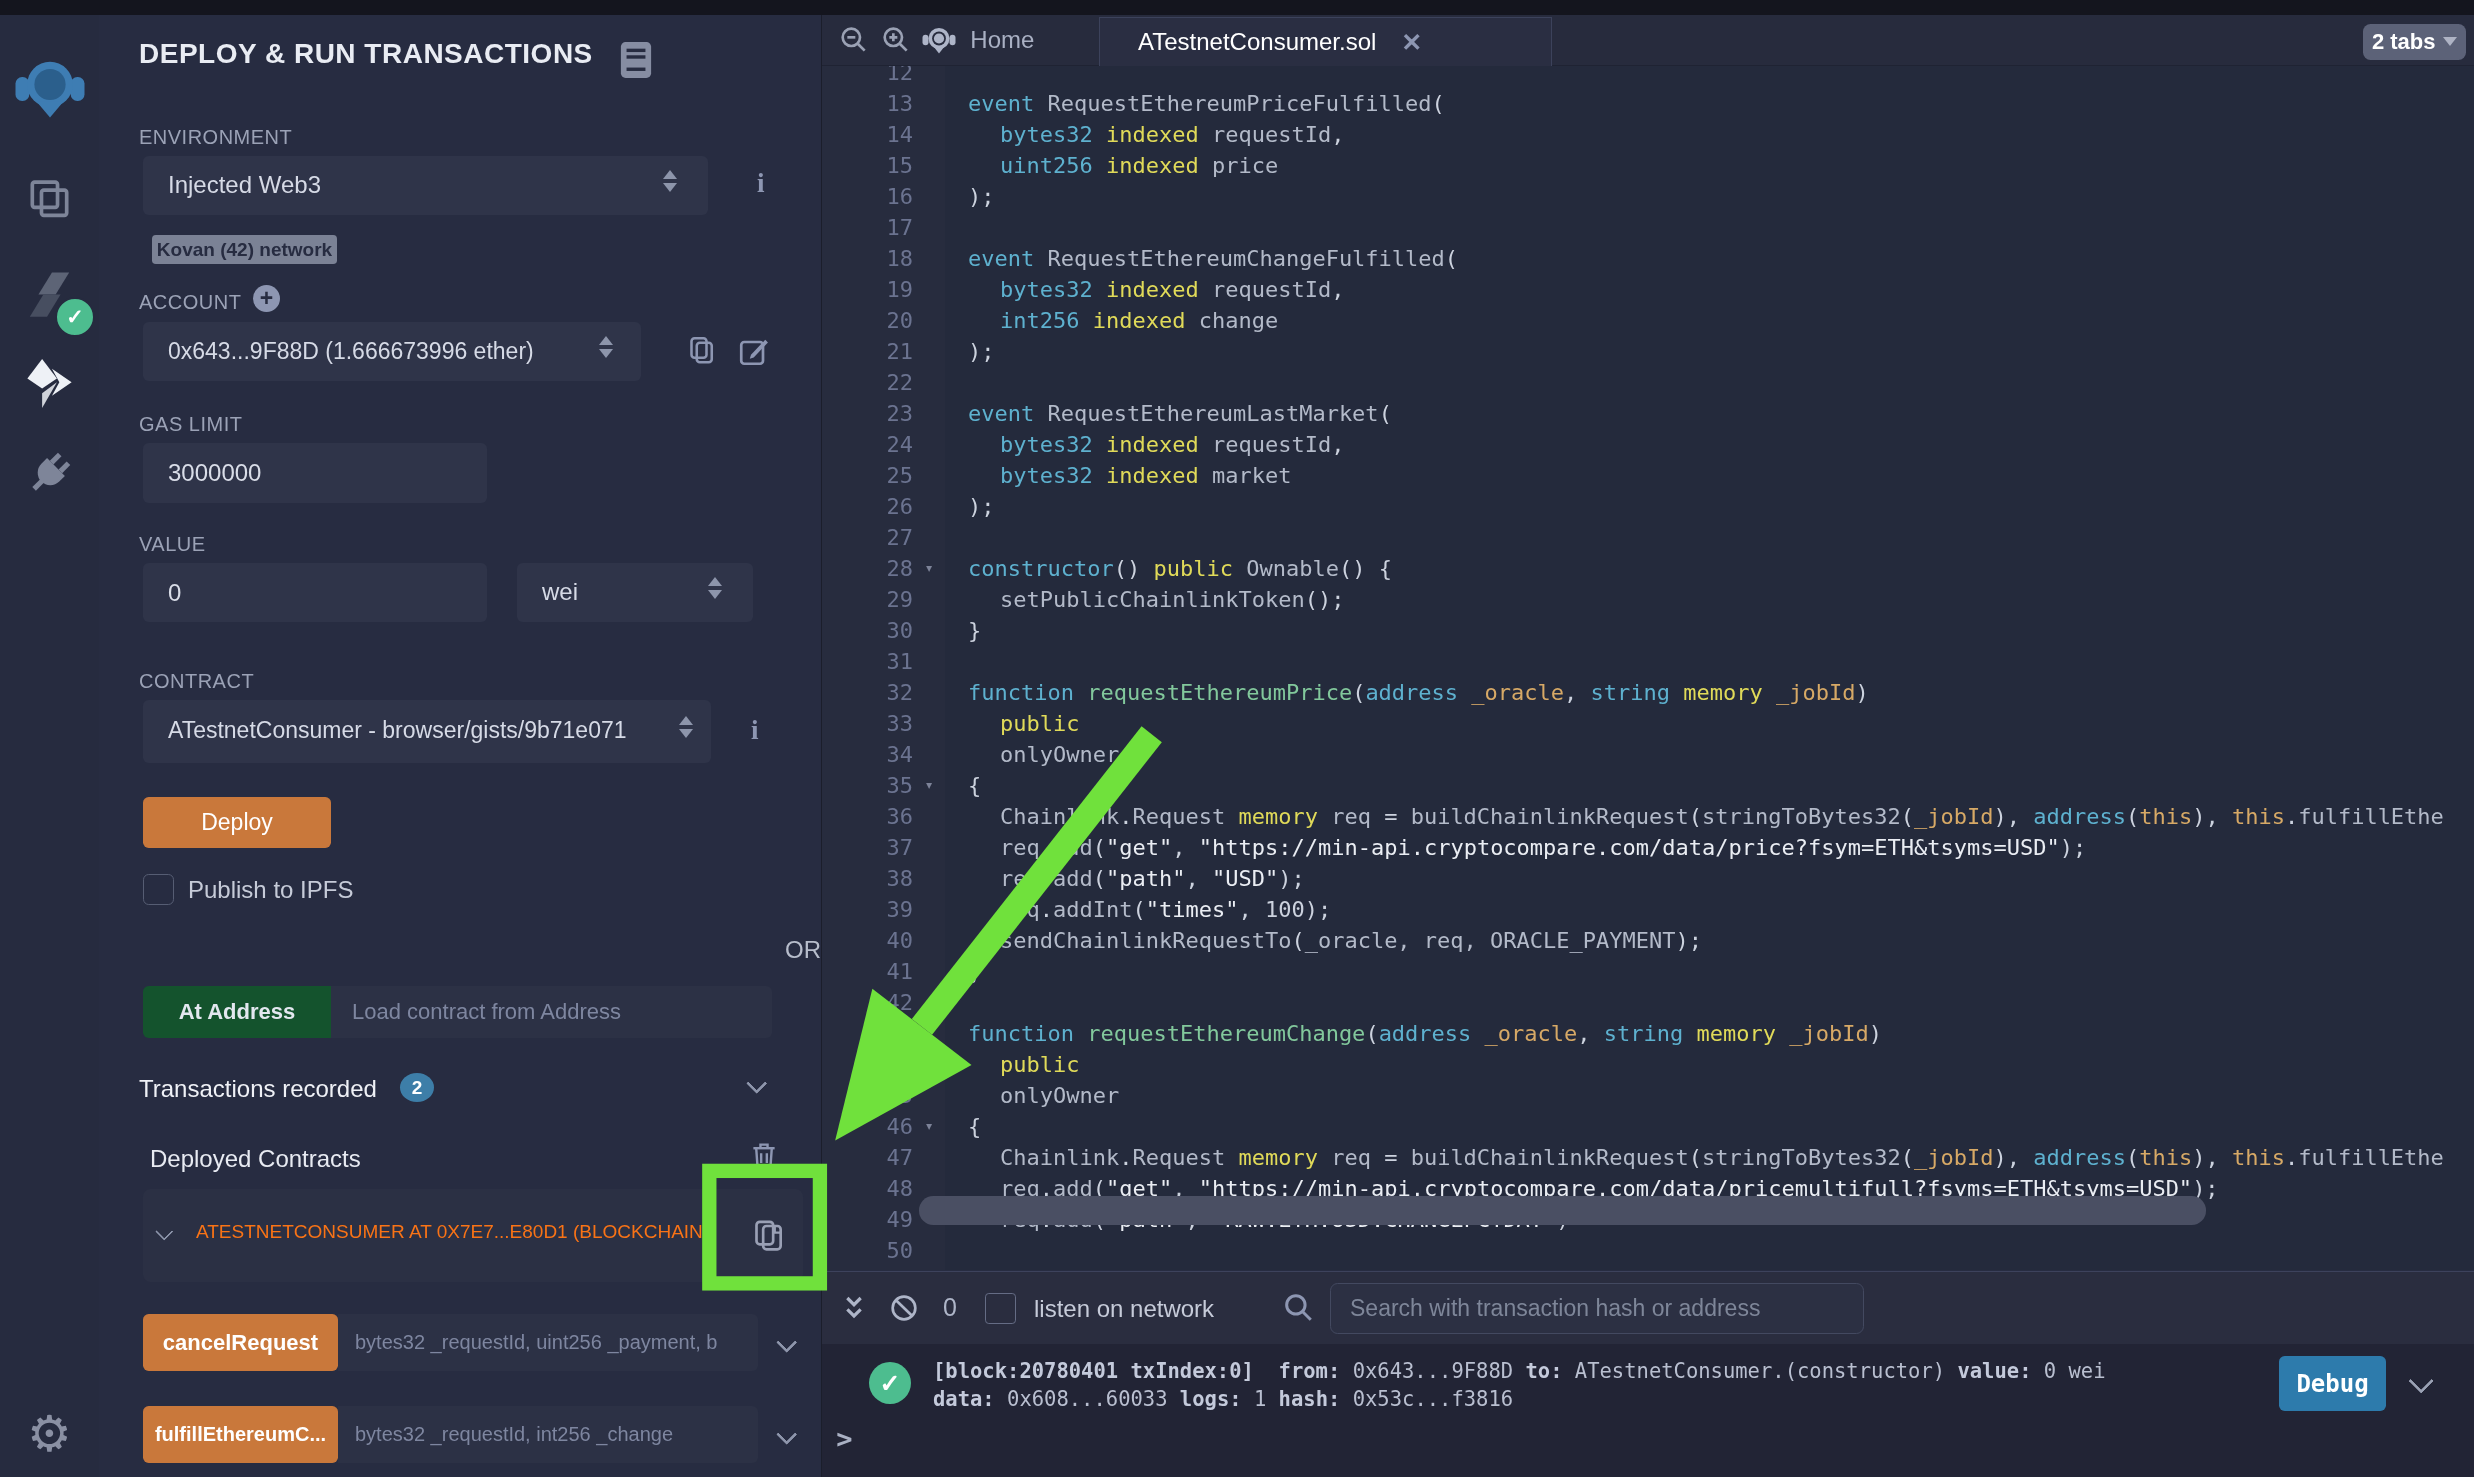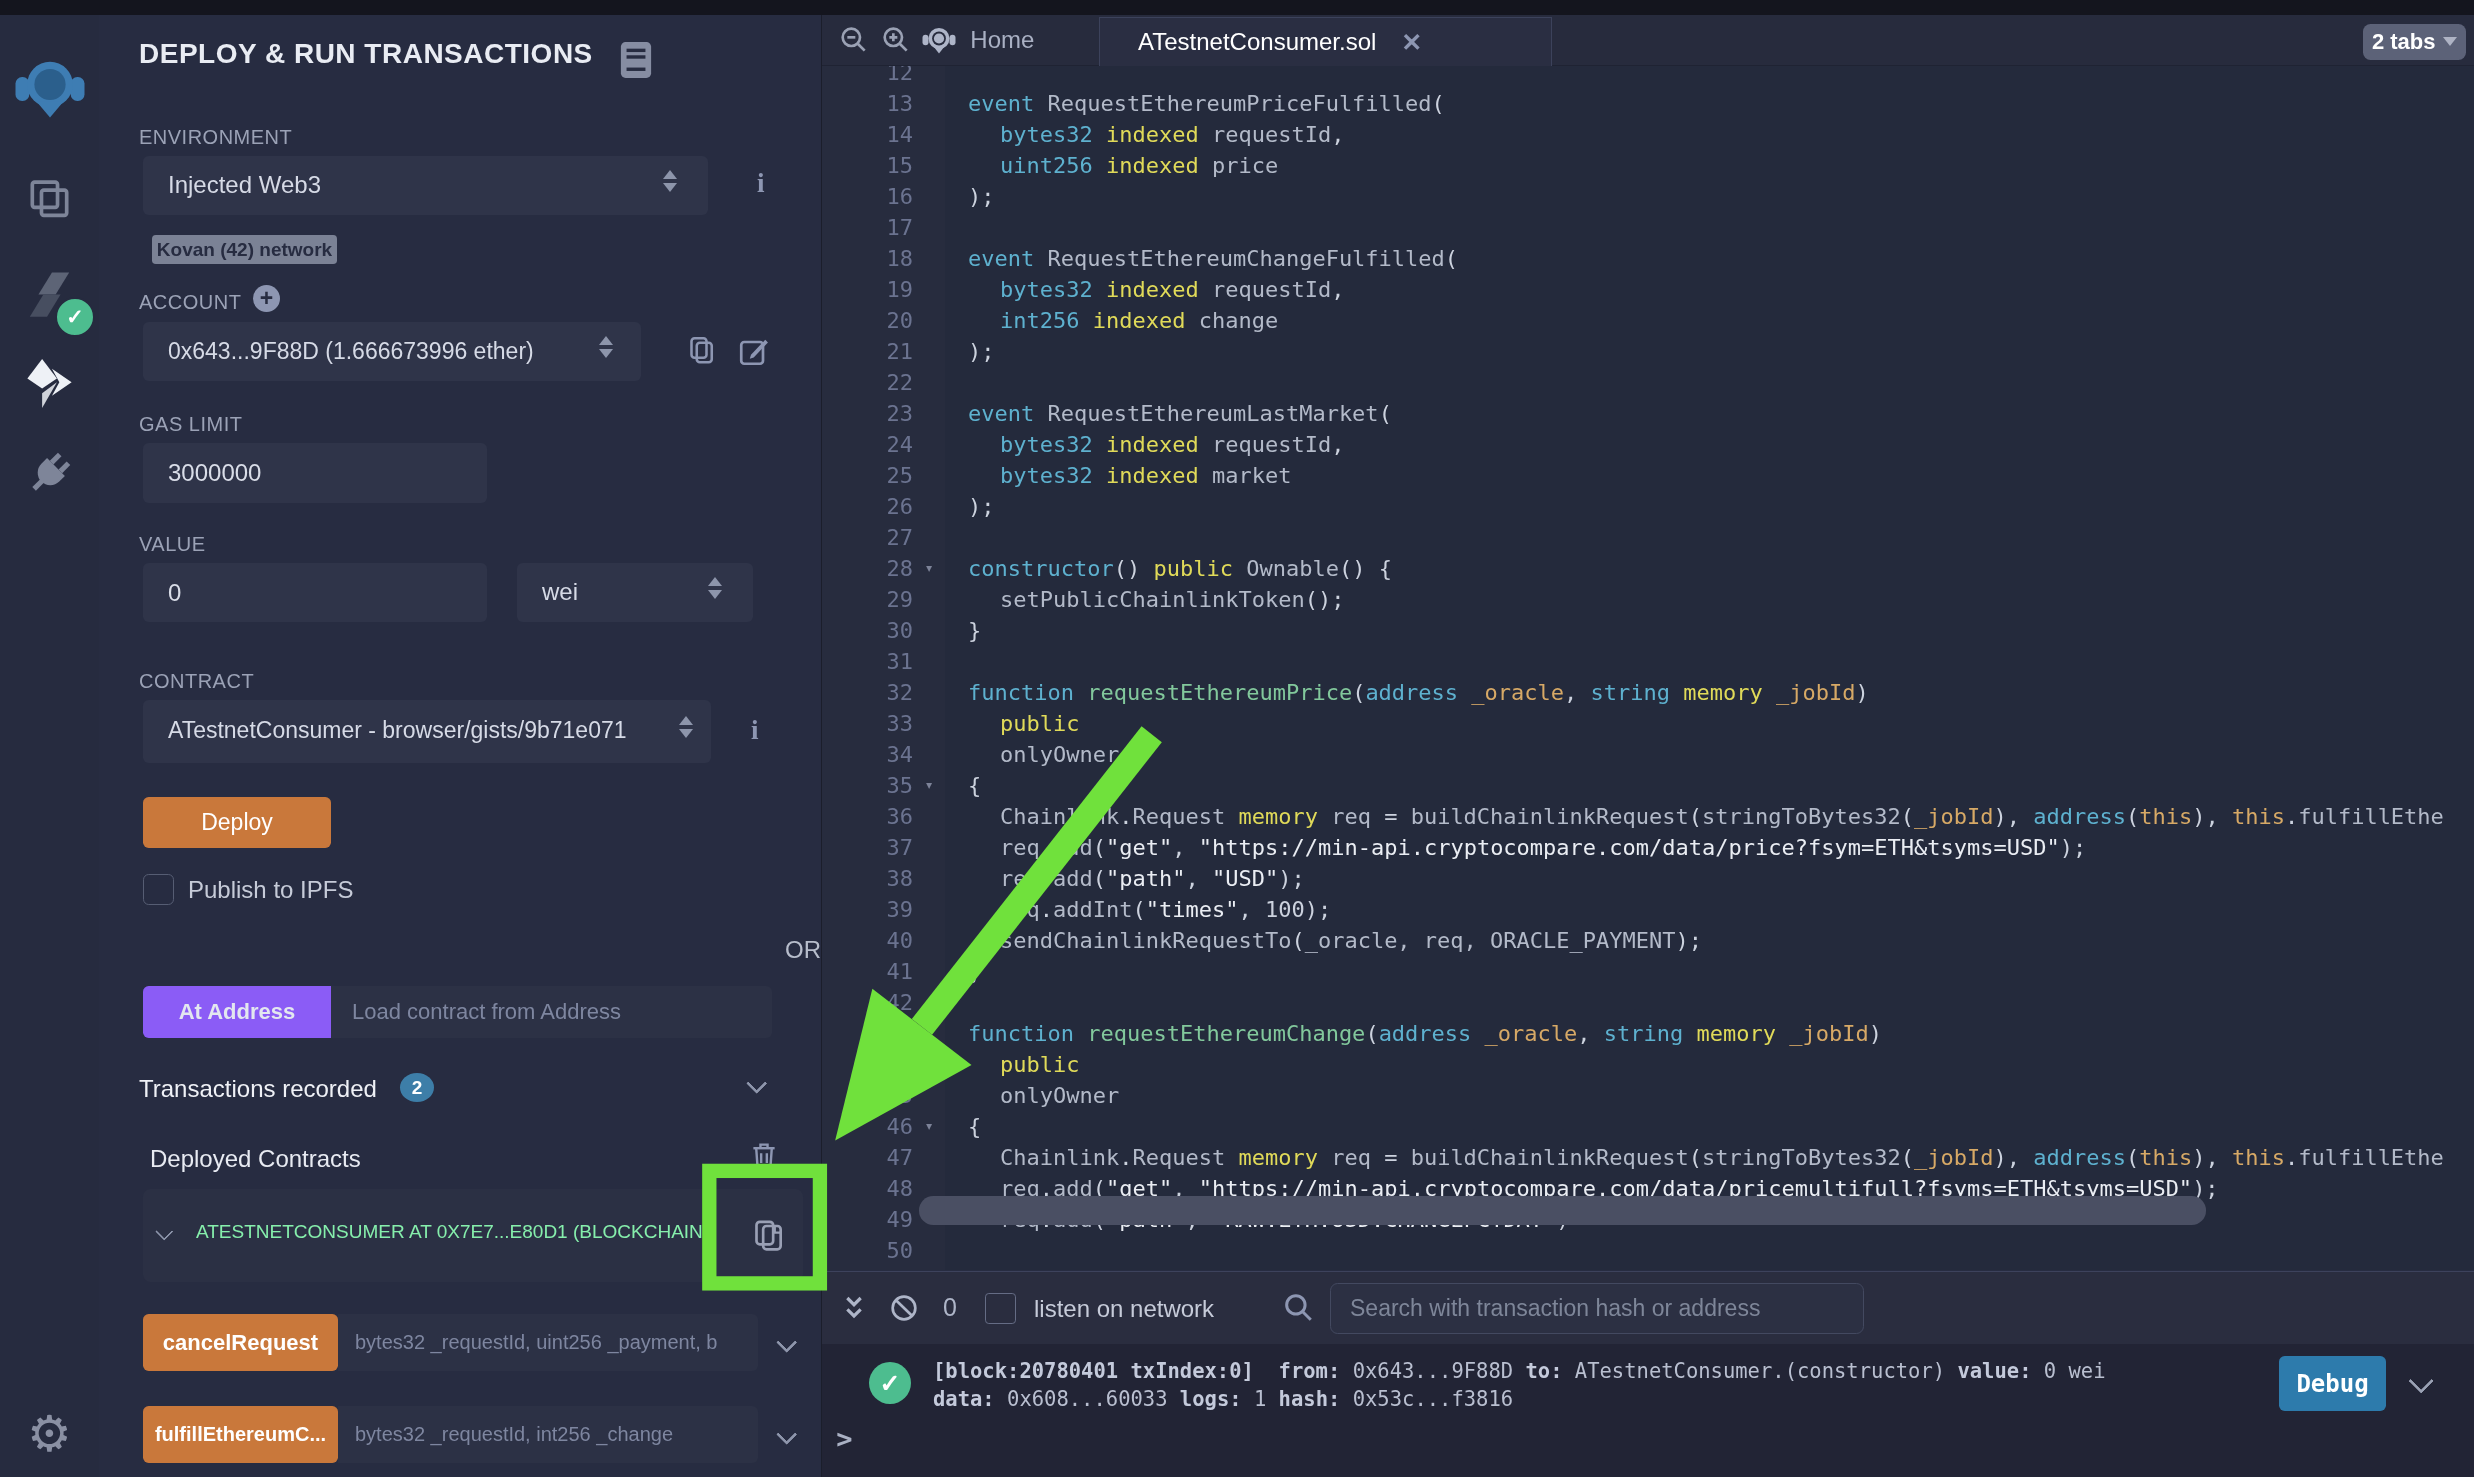--- a/index.html
+++ b/index.html
@@ -182,41 +182,41 @@
     <div class="abs info-i" style="left:652px;top:700px;">i</div>
 
     <button class="abs btn-orange" style="left:44px;top:782px;width:188px;height:51px;font-size:23px;">Deploy</button>
 
     <div class="abs" style="left:44px;top:859px;width:29px;height:29px;border:1.9px solid #565d73;border-radius:5.7px;"></div>
     <div class="abs" style="left:89px;top:861px;font-size:24px;color:#c6cbd8;">Publish to IPFS</div>
 
     <div class="abs" style="left:0;top:921px;width:722px;text-align:right;font-size:24px;color:#b7bdcb;">OR</div>
 
     <div class="abs" style="left:44px;top:971px;width:629px;height:52px;border-radius:5.7px;overflow:hidden;display:flex;">
-      <button style="width:188px;height:52px;background:#8b5cf6;color:#e3e7ef;font-weight:bold;font-size:22px;border:none;">At Address</button>
+      <button style="width:188px;height:52px;background:#14532d;color:#e3e7ef;font-weight:bold;font-size:22px;border:none;">At Address</button>
       <div class="row-field" style="flex:1;font-size:22px;padding-left:21px;">Load contract from Address</div>
     </div>
 
     <div class="abs" style="left:40px;top:1060px;font-size:24px;color:#eff1f6;">Transactions recorded</div>
     <div class="abs count-badge" style="left:301px;top:1058px;width:34px;height:29px;">2</div>
     <span class="abs chev" style="left:650px;top:1061px;"></span>
 
     <div class="abs" style="left:51px;top:1130px;font-size:24px;color:#e8ebf2;">Deployed Contracts</div>
     <div class="abs" style="left:648px;top:1123px;">
       <svg width="34" height="36" viewBox="0 0 24 24" fill="none" stroke="#8d96b2" stroke-width="1.7">
         <path d="M4.5 6.5 h15"></path>
           <path d="M9.5 6 v-2 h5 v2"></path>
         <path d="M6.5 6.5 l1 14 h9 l1 -14"></path>
         <path d="M10 10 v7 M14 10 v7"></path>
       </svg>
     </div>
 
     <div class="abs" style="left:44px;top:1174px;width:660px;height:93px;background:#2b3044;border-radius:7.6px;">
       <span class="chev abs" style="left:15.3px;top:36px;width:10.5px;height:10.5px;border-width:2.9px;"></span>
-      <div class="abs" style="left:53px;top:32px;width:517px;font-size:19px;color:#86efac;white-space:nowrap;overflow:hidden;">ATESTNETCONSUMER AT 0X7E7...E80D1 (BLOCKCHAIN</div>
+      <div class="abs" style="left:53px;top:32px;width:517px;font-size:19px;color:#f97316;white-space:nowrap;overflow:hidden;">ATESTNETCONSUMER AT 0X7E7...E80D1 (BLOCKCHAIN</div>
       <div class="abs" style="left:606px;top:27px;">
         <svg width="40" height="40" viewBox="0 0 24 24" fill="none" stroke="#9aa0b5" stroke-width="1.6">
           <rect x="8.5" y="6" width="10.5" height="14" rx="2"></rect>
           <path d="M15.5 6 v4 h4" stroke-width="1.3"></path>
           <rect x="4.5" y="3.5" width="10" height="13.5" rx="2"></rect>
         </svg>
       </div>
     </div>
 
     <div class="abs" style="left:44px;top:1299px;width:660px;height:57px;display:flex;">

